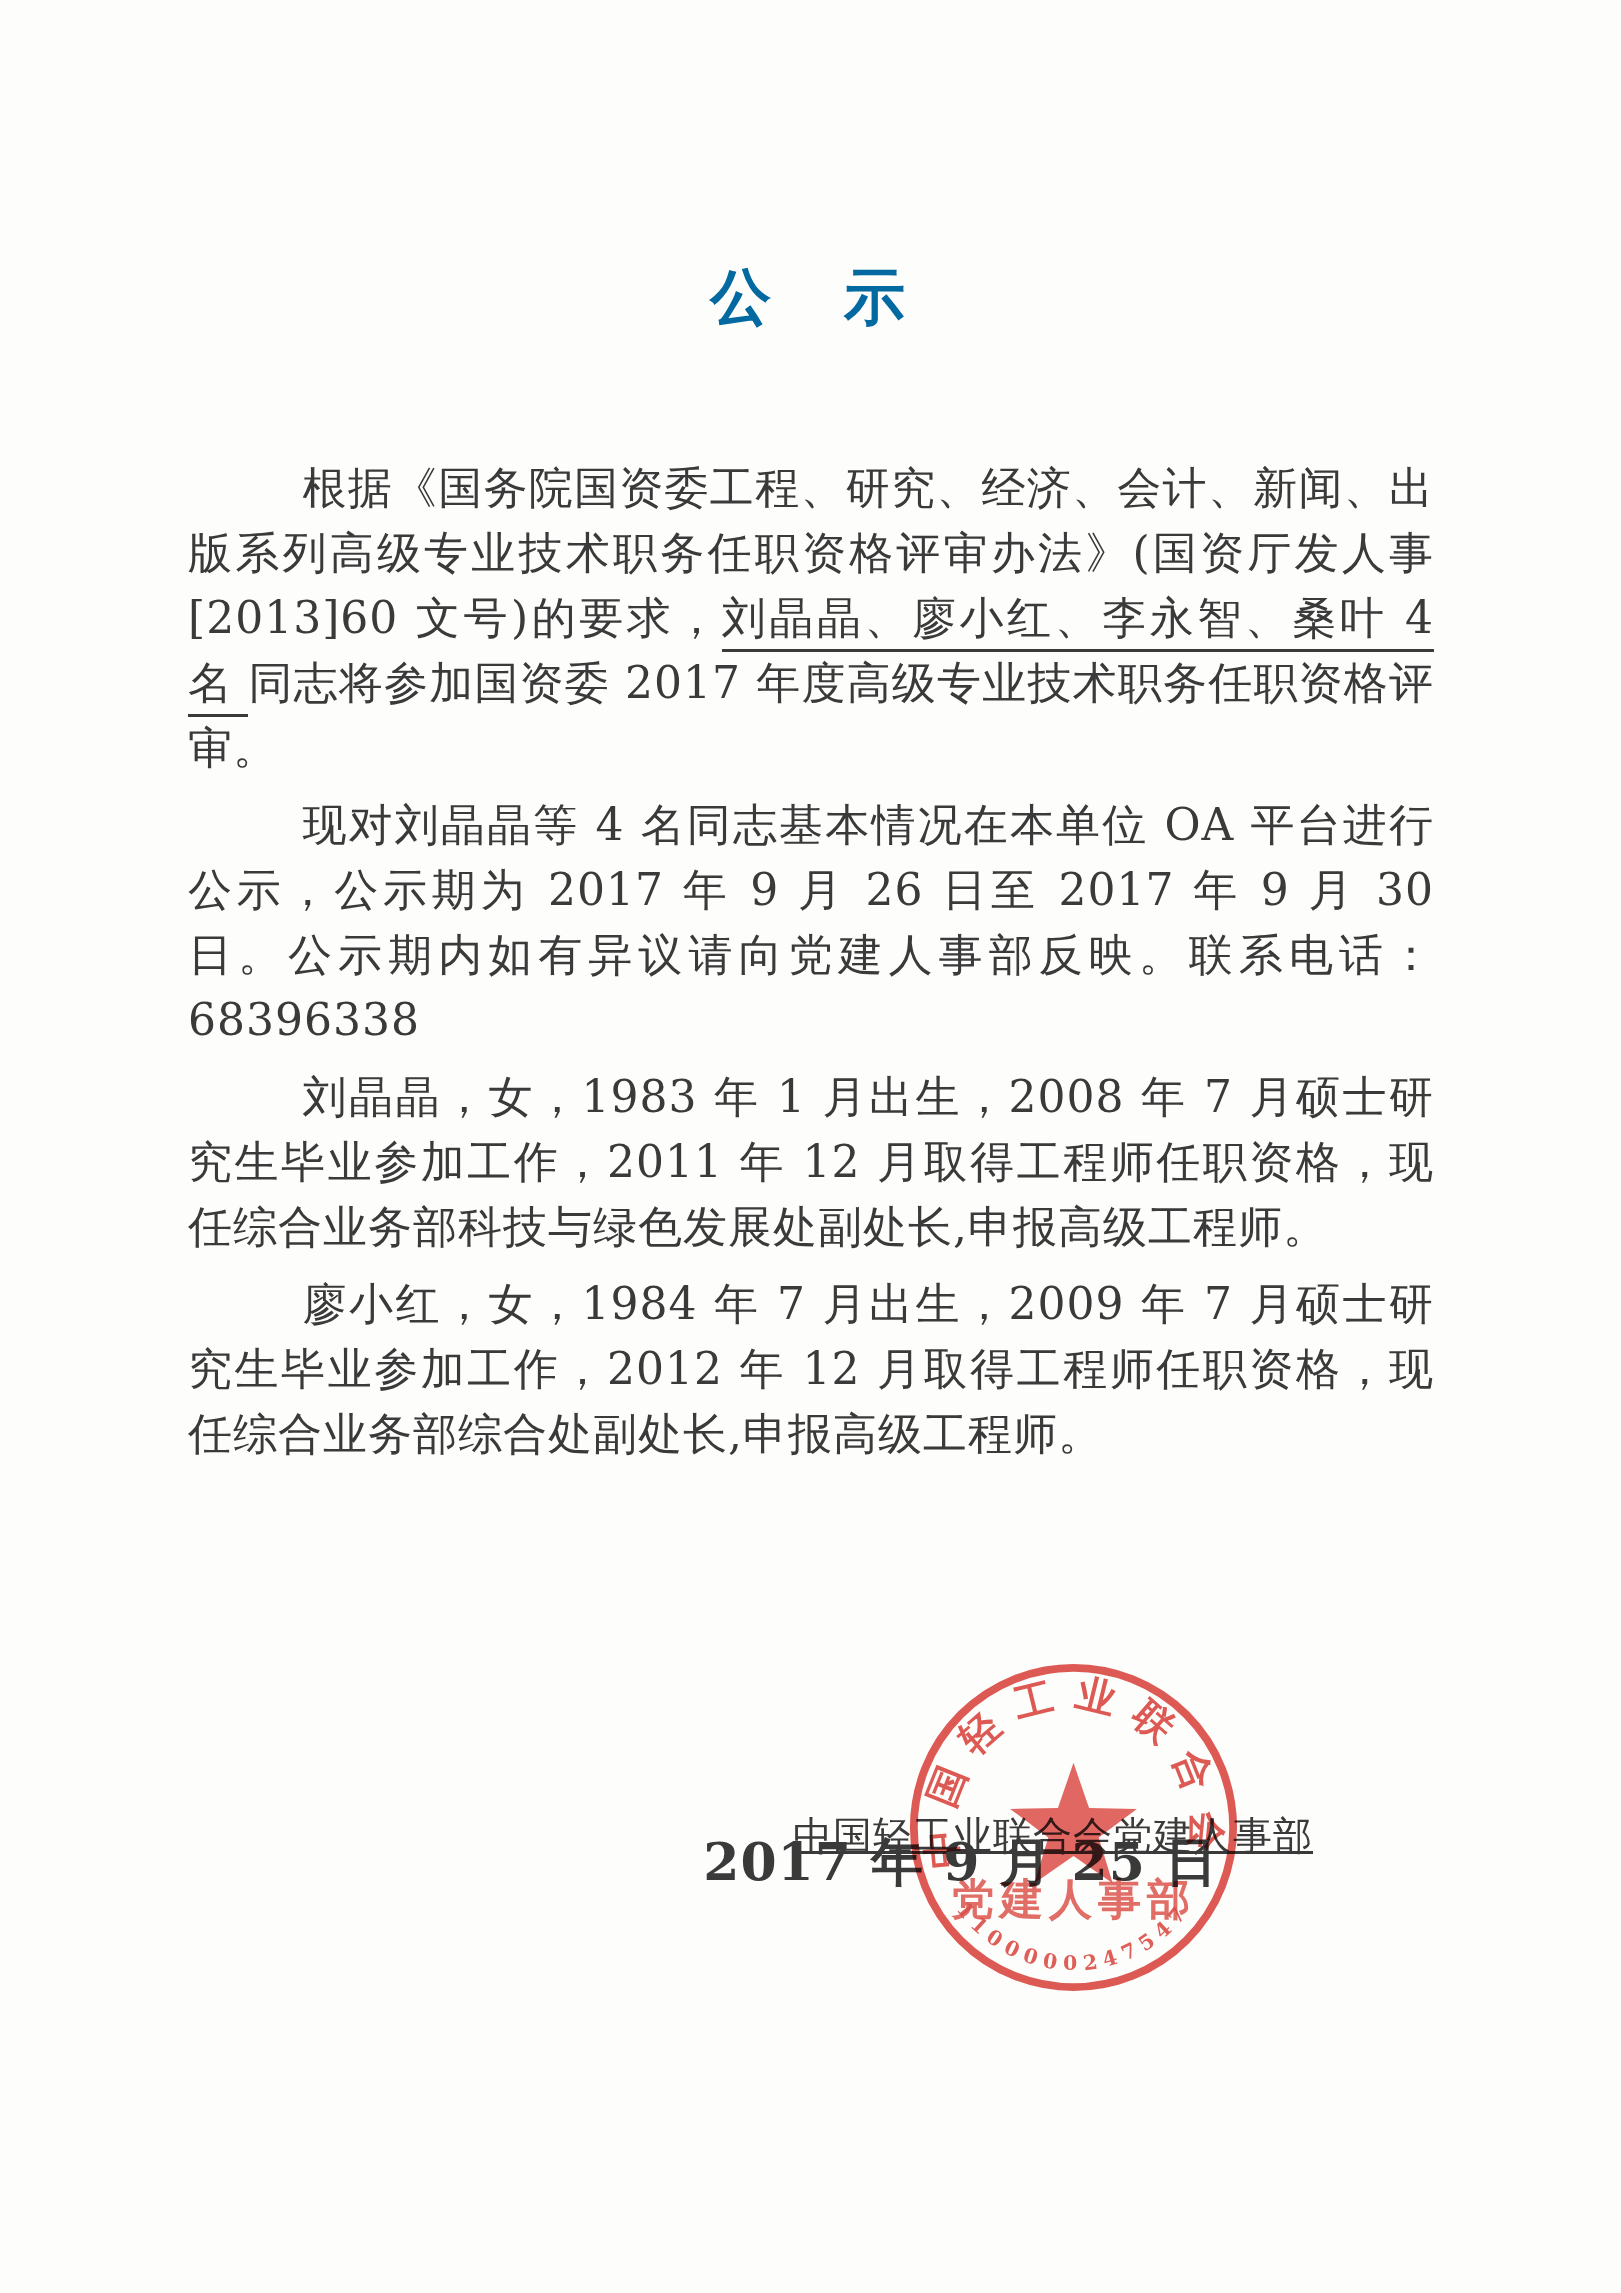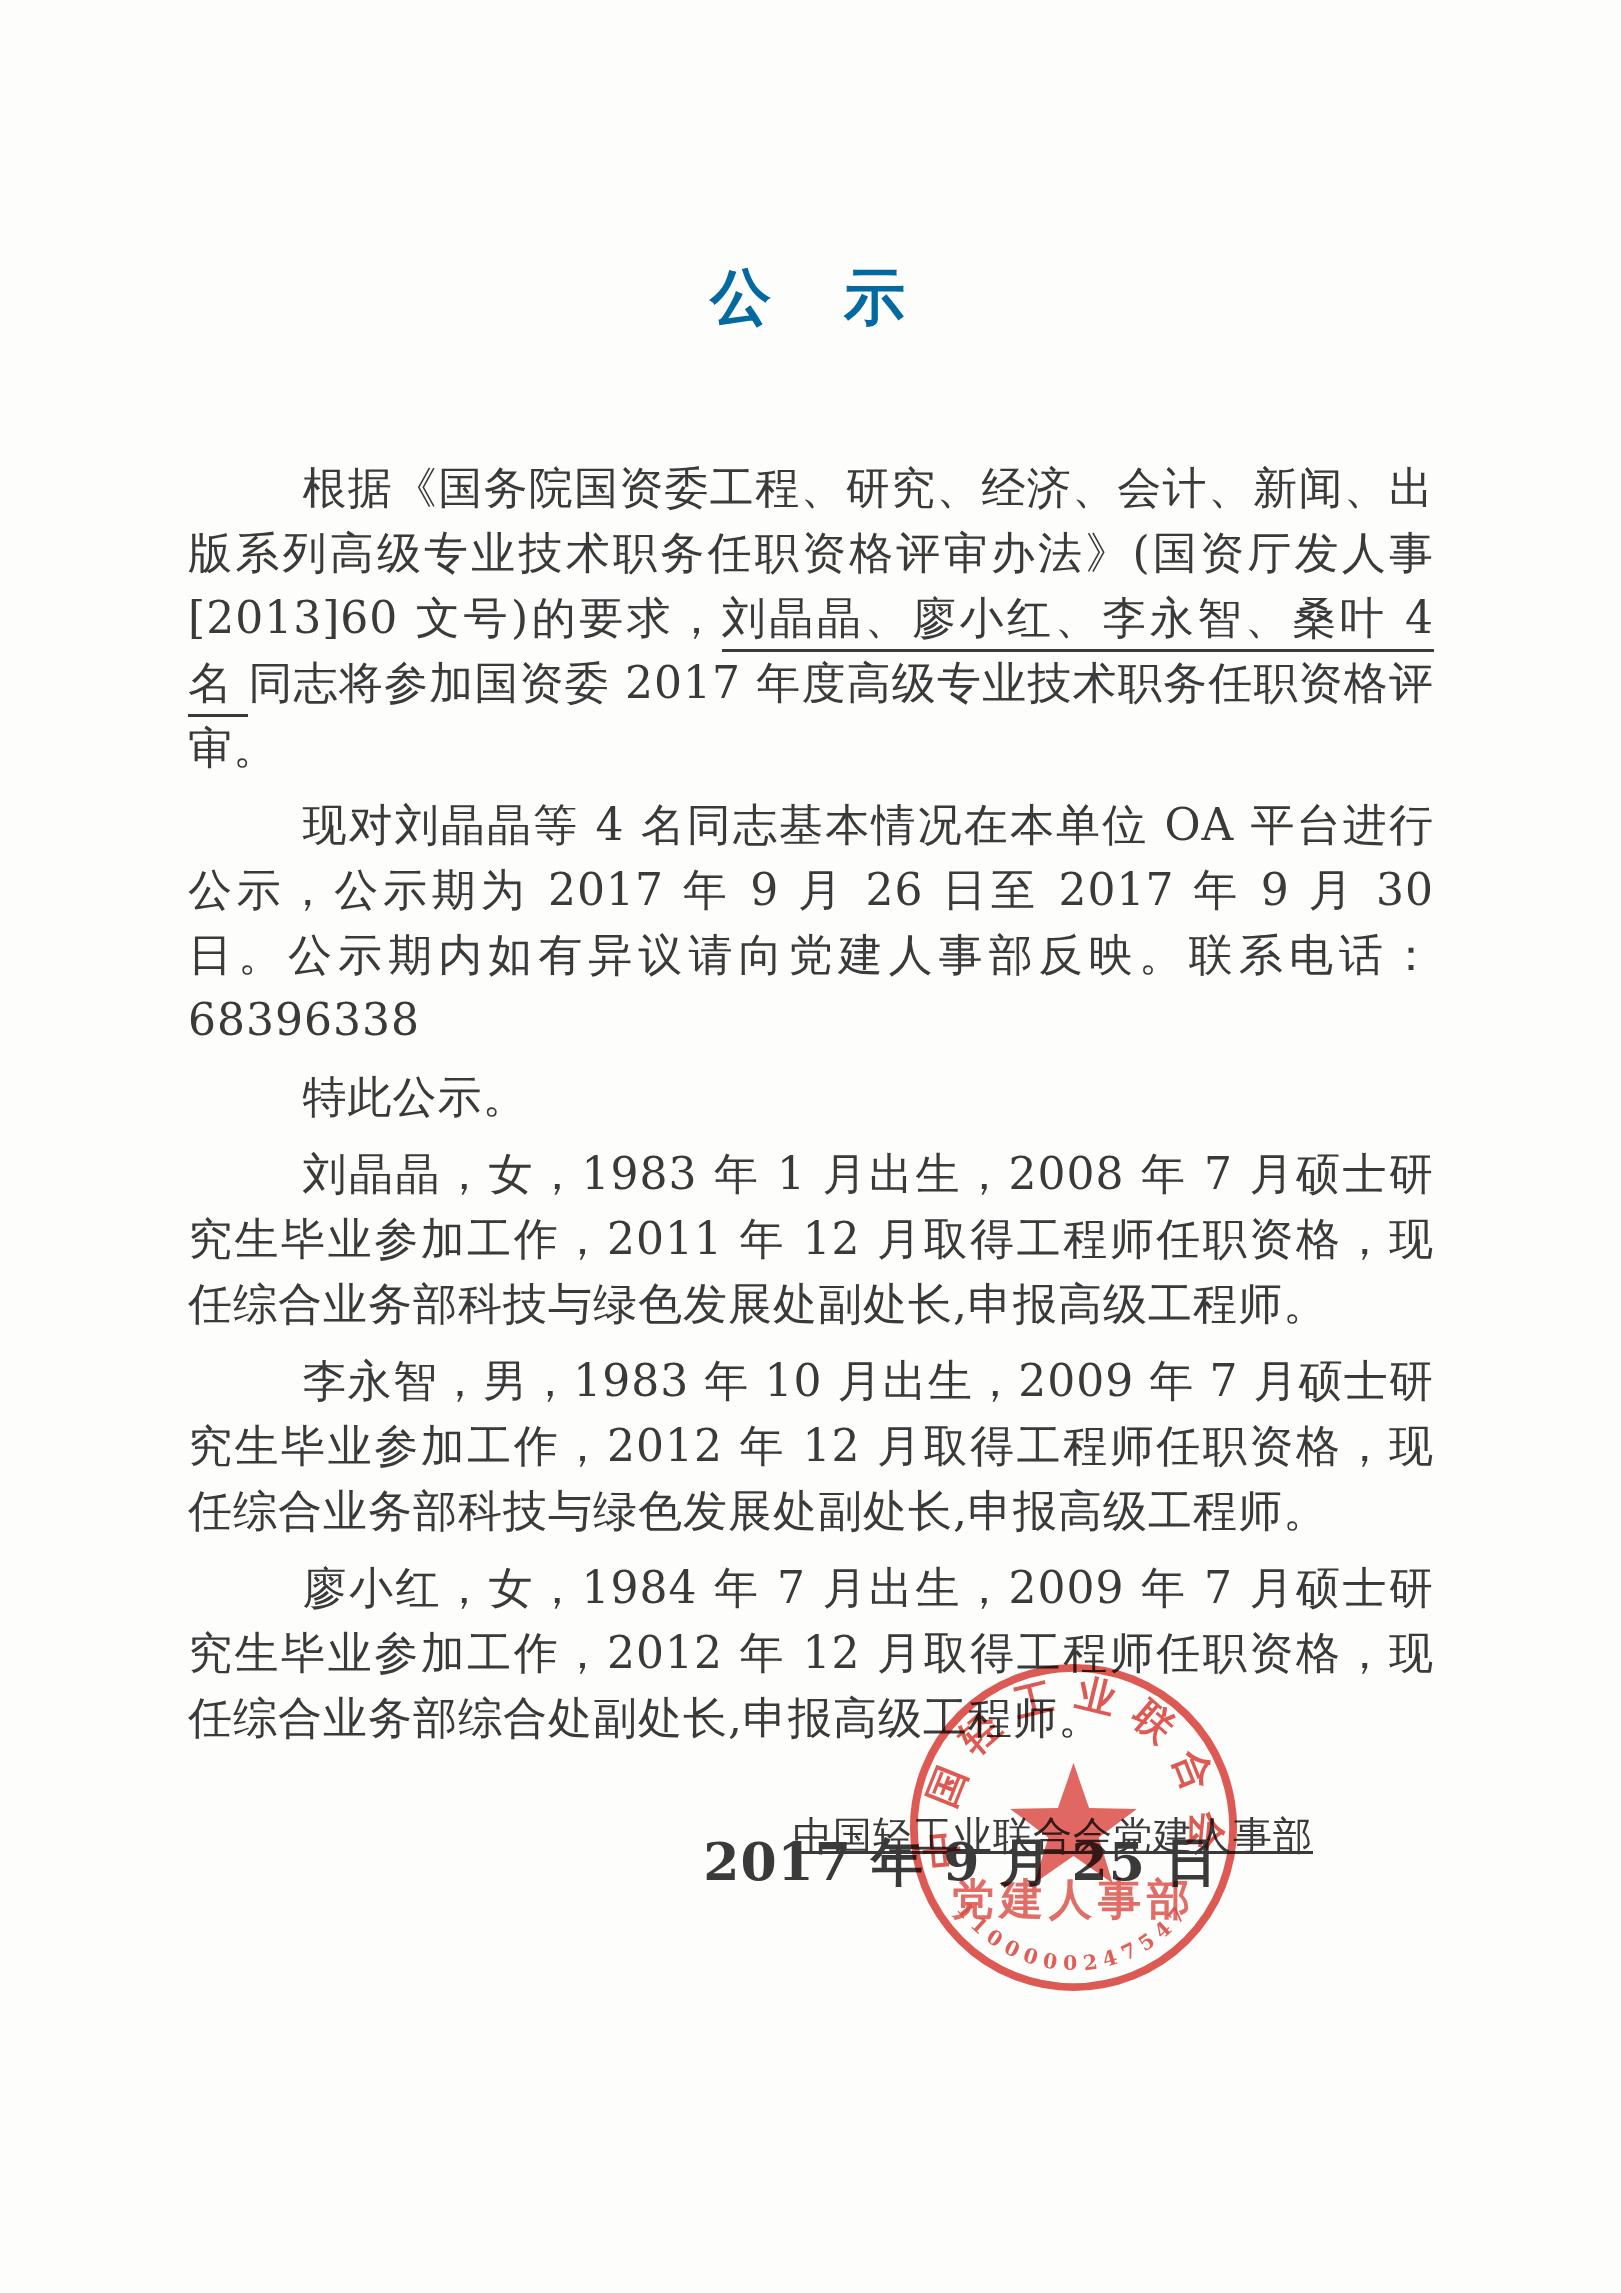--- a/index.html
+++ b/index.html
@@ -69,23 +69,21 @@
 </head>
 <body>
 
 <div class="page">
 
   <div class="doc-title">公　示</div>
 
   <div class="doc-body">
     <p><span>根据《国务院国资委工程、研究、经济、会计、新闻、出版系列高级专业技术职务任职资格评审办法》(国资厅发人事[2013]60 文号)的要求，</span><span class="underlined">刘晶晶、廖小红、李永智、桑叶 4 名&nbsp;</span><span>同志将参加国资委 2017 年度高级专业技术职务任职资格评审。</span></p>
     <p>现对刘晶晶等 4 名同志基本情况在本单位 OA 平台进行公示，公示期为 2017 年 9 月 26 日至 2017 年 9 月 30 日。公示期内如有异议请向党建人事部反映。联系电话：68396338</p>
-    <p>特此公示。</p>
     <p>刘晶晶，女，1983 年 1 月出生，2008 年 7 月硕士研究生毕业参加工作，2011 年 12 月取得工程师任职资格，现任综合业务部科技与绿色发展处副处长,申报高级工程师。</p>
-    <p>李永智，男，1983 年 10 月出生，2009 年 7 月硕士研究生毕业参加工作，2012 年 12 月取得工程师任职资格，现任综合业务部科技与绿色发展处副处长,申报高级工程师。</p>
     <p>廖小红，女，1984 年 7 月出生，2009 年 7 月硕士研究生毕业参加工作，2012 年 12 月取得工程师任职资格，现任综合业务部综合处副处长,申报高级工程师。</p>
   </div>
 
   <div class="sig-org">中国轻工业联合会党建人事部</div>
   <div class="sig-date">2017 年 9 月 25 日</div>
 
   <svg class="seal" viewBox="0 0 340 340" xmlns="http://www.w3.org/2000/svg">
     <defs>
       <path id="ringPath" d="M 59.4 221.6 A 122 122 0 1 1 280.6 221.6" fill="none"></path>
       <path id="serialPath" d="M 43.6 243 A 146 146 0 0 0 296.4 243" fill="none"></path>

